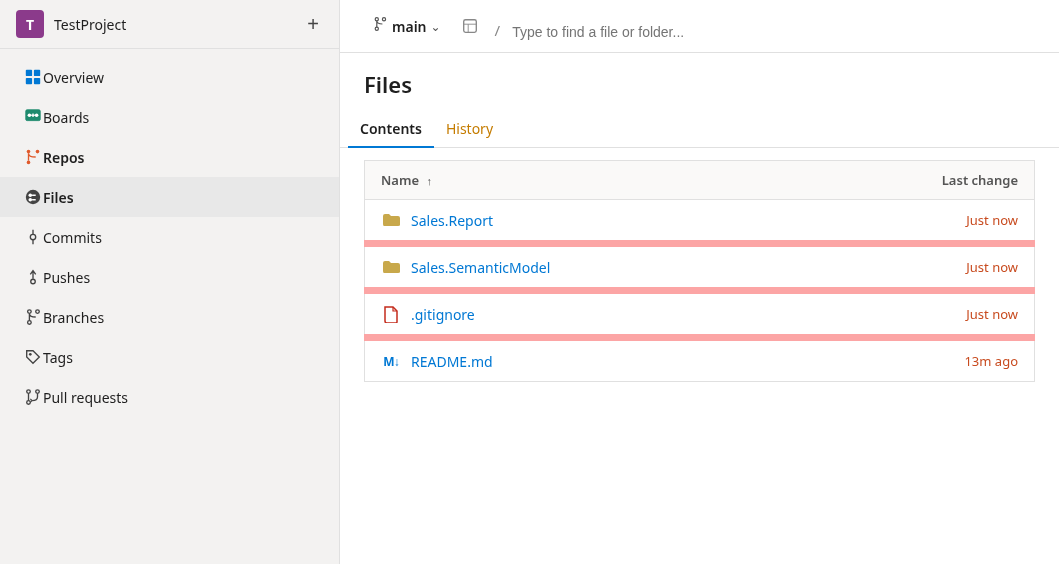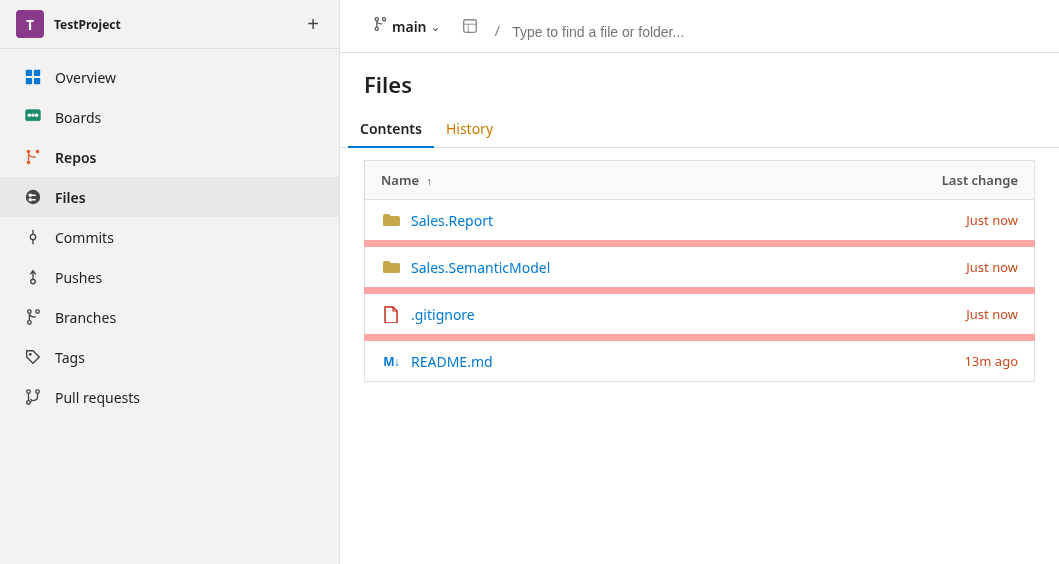--- a/index.html
+++ b/index.html
@@ -39,22 +39,22 @@
       border-radius: 4px;
       display: flex;
       align-items: center;
       justify-content: center;
       color: #fff;
       font-weight: 700;
       font-size: 14px;
     }
 
     .project-name {
-      font-size: 12px;
-      font-weight: 700;
+      font-size: 14px;
+      font-weight: 400;
       color: #1f1f1f;
     }
 
     .sidebar-add-btn {
       background: none;
       border: none;
       cursor: pointer;
       font-size: 20px;
       color: #444;
       line-height: 1;
@@ -63,21 +63,20 @@
 
     .sidebar-nav {
       flex: 1;
       overflow-y: auto;
       padding: 8px 0;
     }
 
     .nav-item {
       display: flex;
       align-items: center;
-      gap: 12px;
       padding: 10px 20px;
       cursor: pointer;
       color: #1f1f1f;
       font-size: 14px;
       border-left: 3px solid transparent;
       user-select: none;
     }
 
     .nav-item.active {
       background: #e8e8e8;

